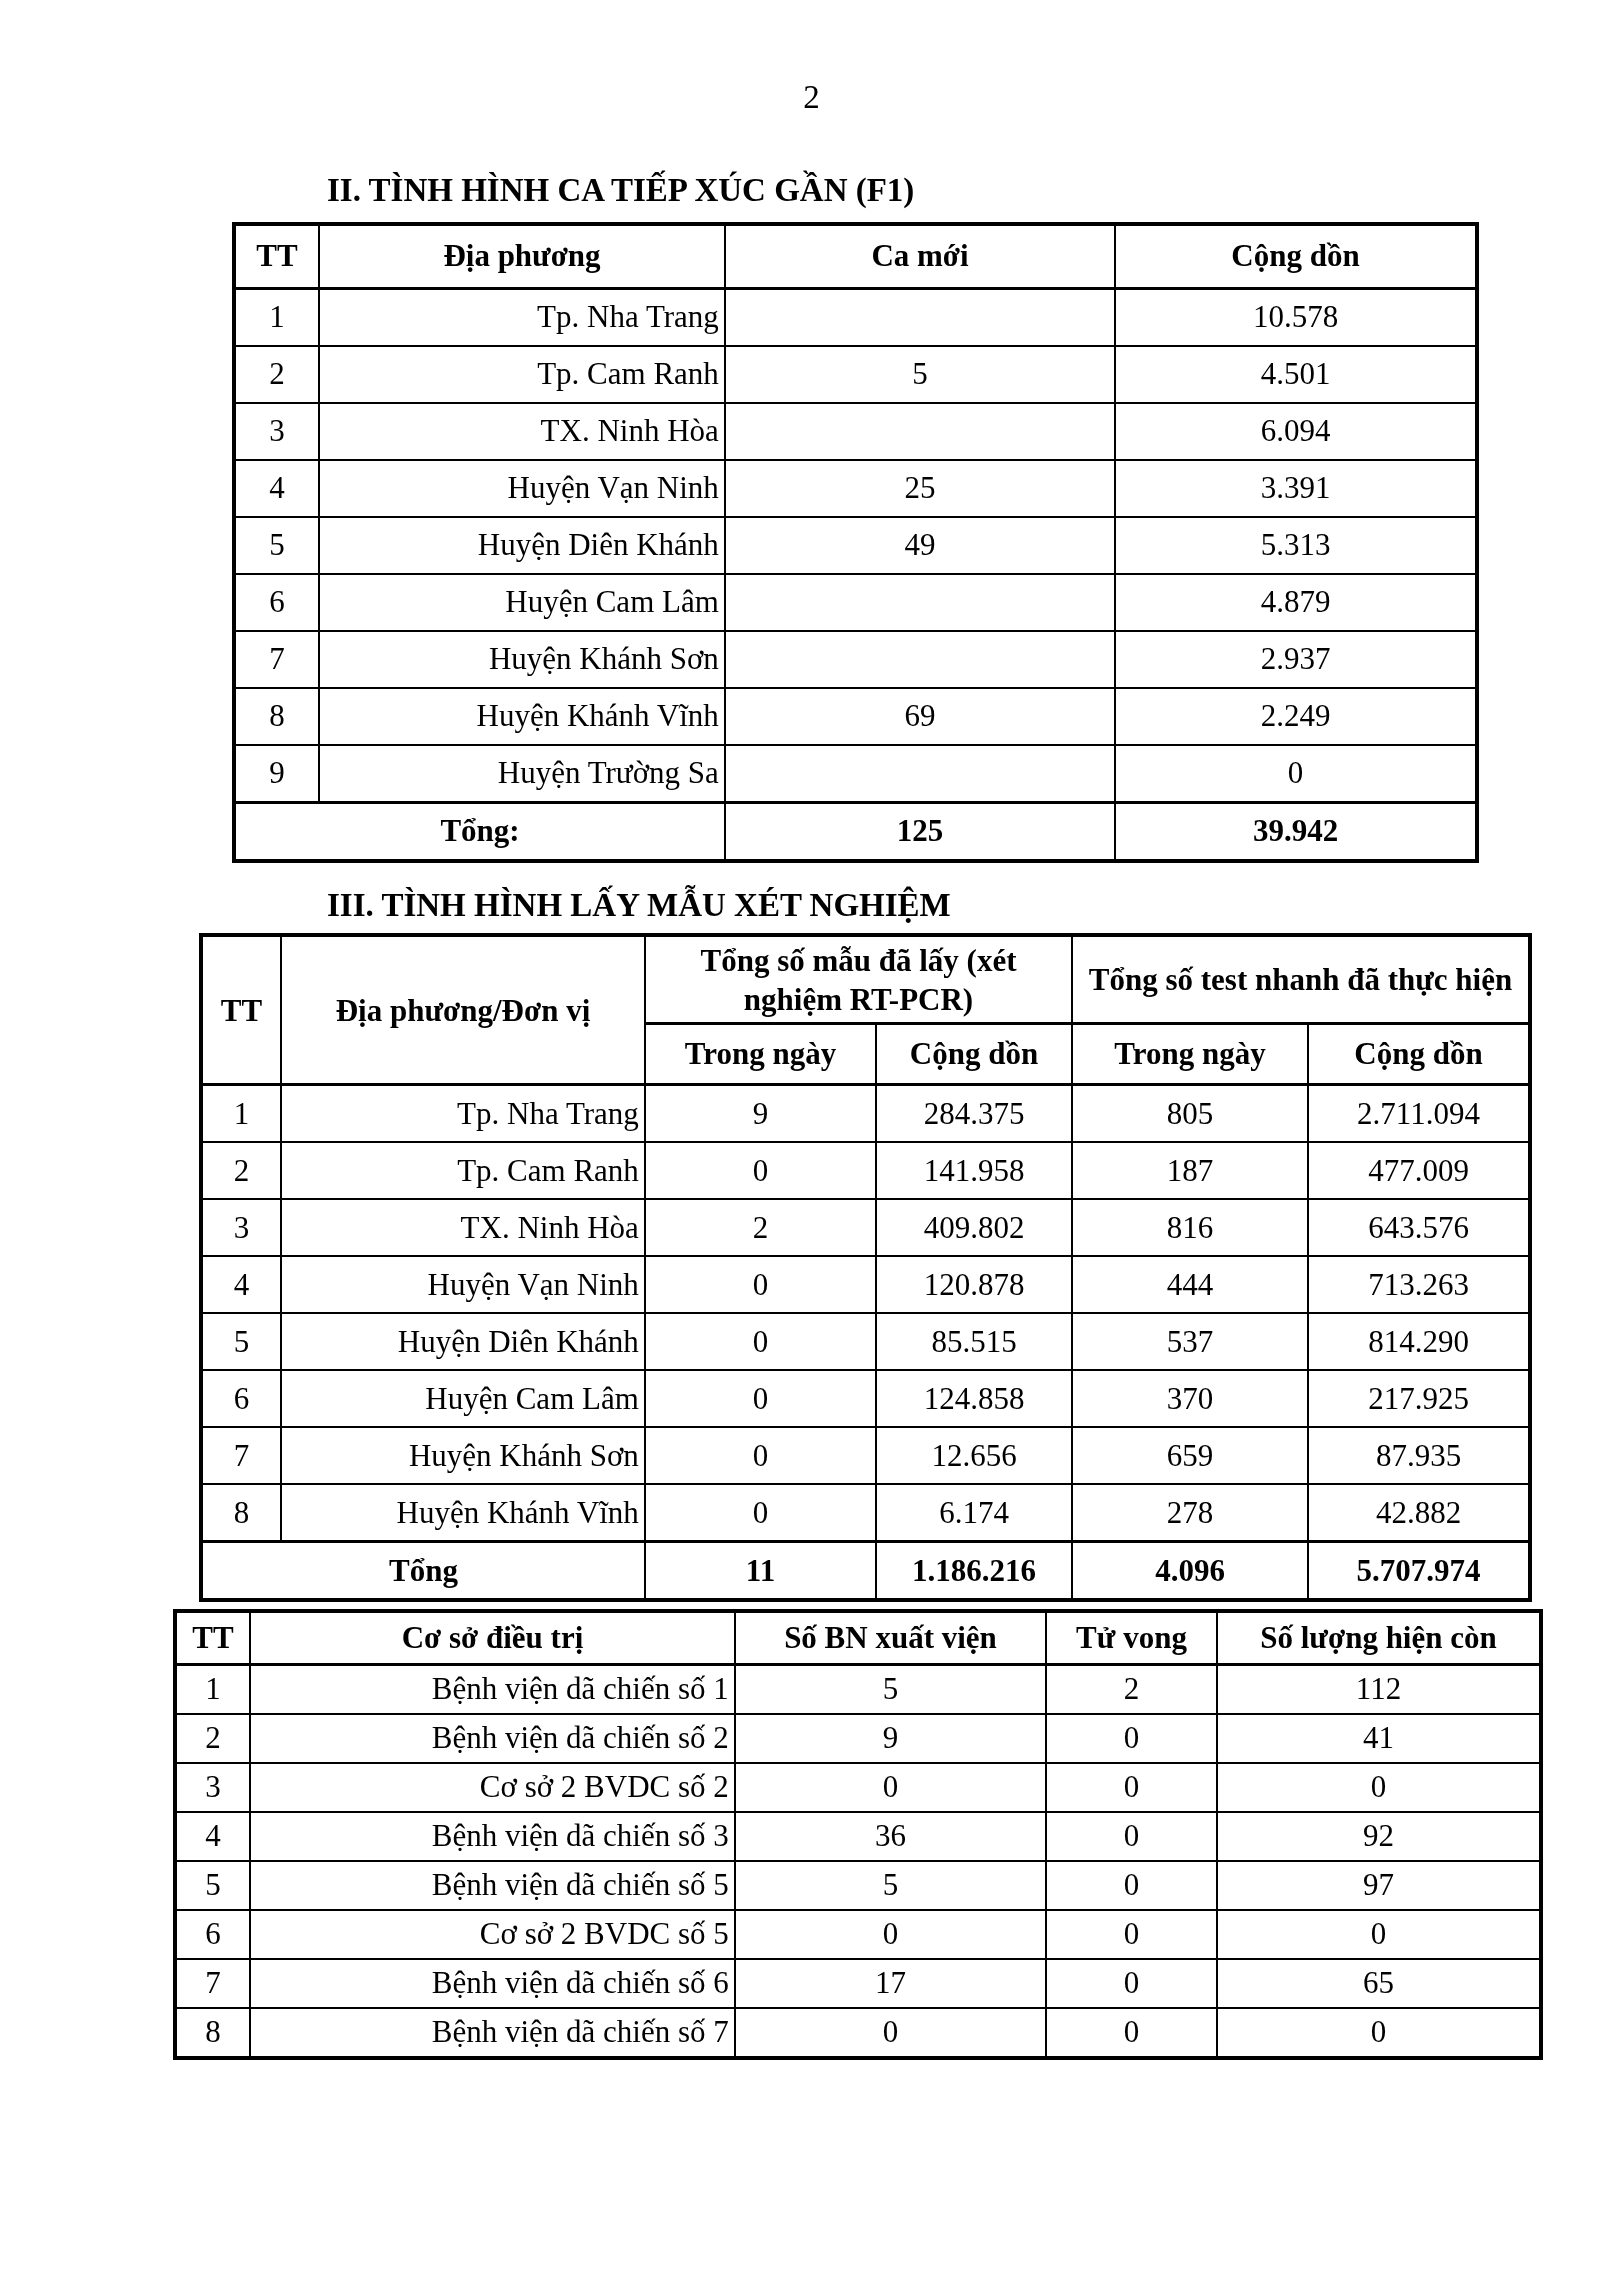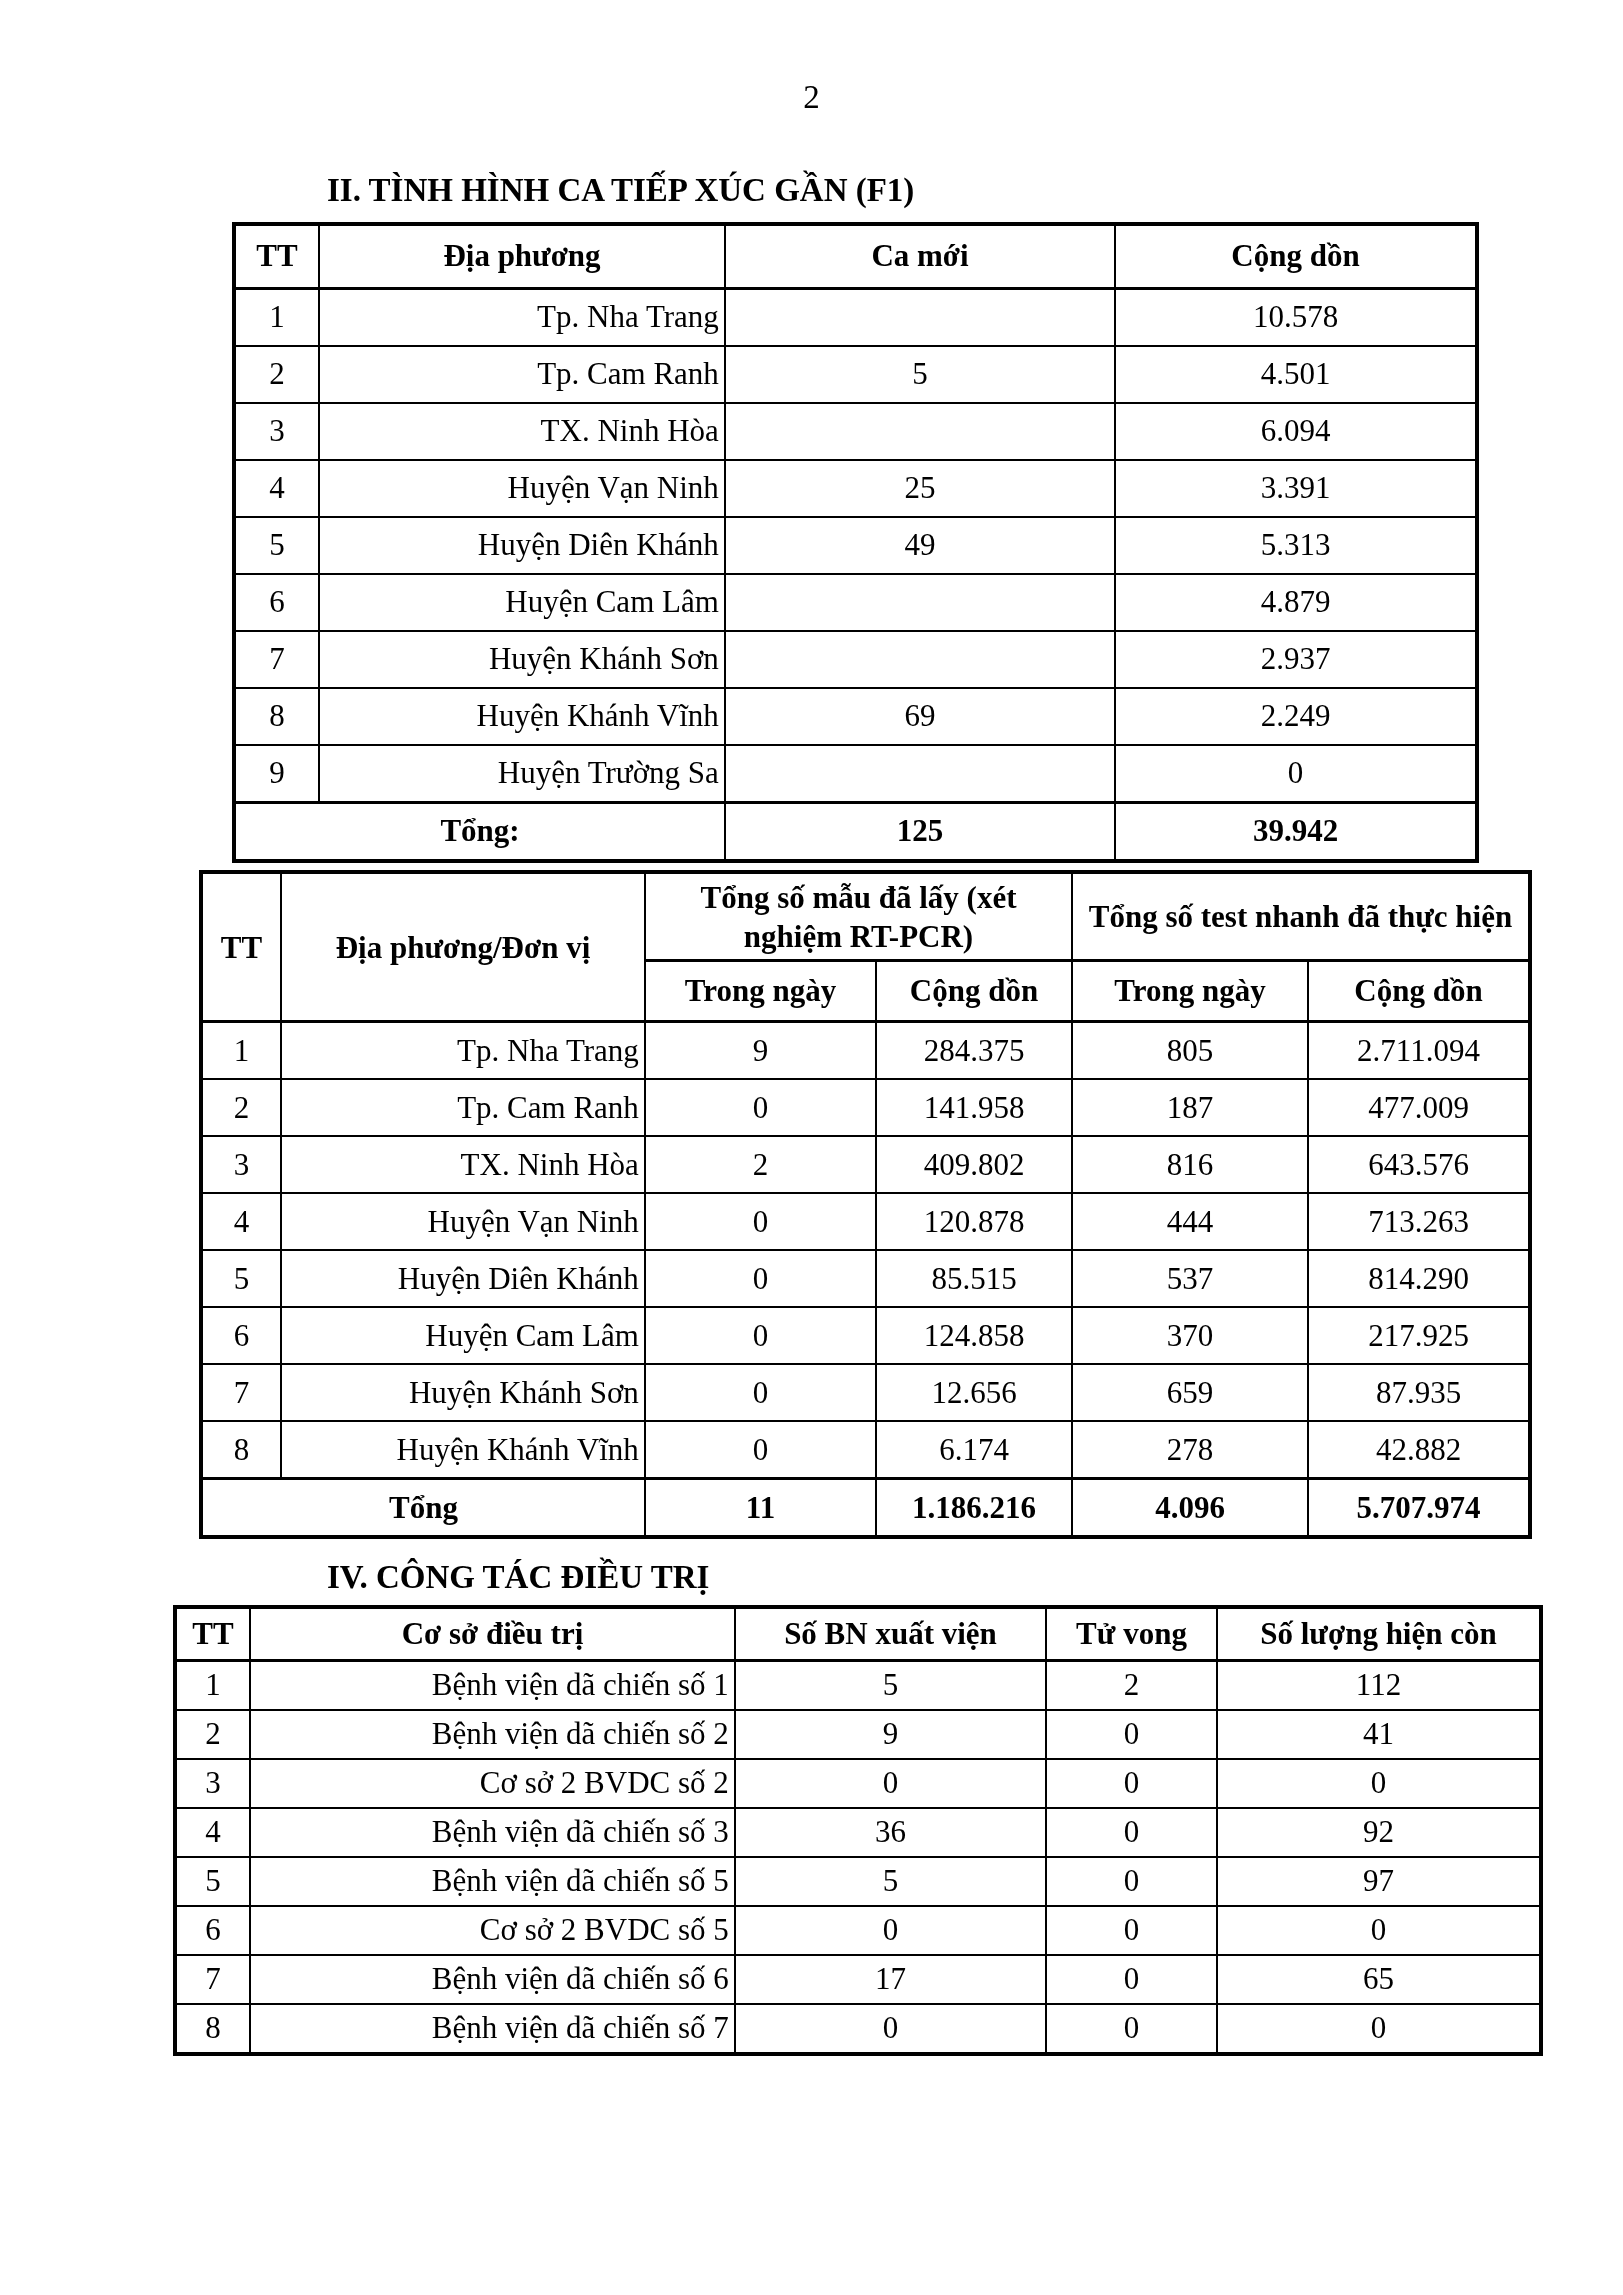--- a/index.html
+++ b/index.html
@@ -158,20 +158,21 @@
       </tbody>
     <tbody>
       <tr class="total-row">
         <td colspan="2">Tổng:</td>
         <td>125</td>
         <td>39.942</td>
       </tr>
     </tbody>
   </table>
 
+  <h2 class="section-title" id="title-3">III. TÌNH HÌNH LẤY MẪU XÉT NGHIỆM</h2>
 
   <table id="table-xn">
     <colgroup>
       <col style="width:80px">
         <col style="width:364px">
         <col style="width:231px">
         <col style="width:196px">
         <col style="width:236px">
         <col style="width:222px">
     </colgroup>
@@ -259,21 +260,20 @@
       <tr class="total-row">
         <td colspan="2">Tổng</td>
         <td>11</td>
         <td>1.186.216</td>
         <td>4.096</td>
         <td>5.707.974</td>
       </tr>
     </tbody>
   </table>
 
-  <h2 class="section-title" id="title-4">IV. CÔNG TÁC ĐIỀU TRỊ</h2>
 
   <table id="table-dt">
     <colgroup>
       <col style="width:75px">
         <col style="width:485px">
         <col style="width:311px">
         <col style="width:171px">
         <col style="width:324px">
     </colgroup>
     <thead>

